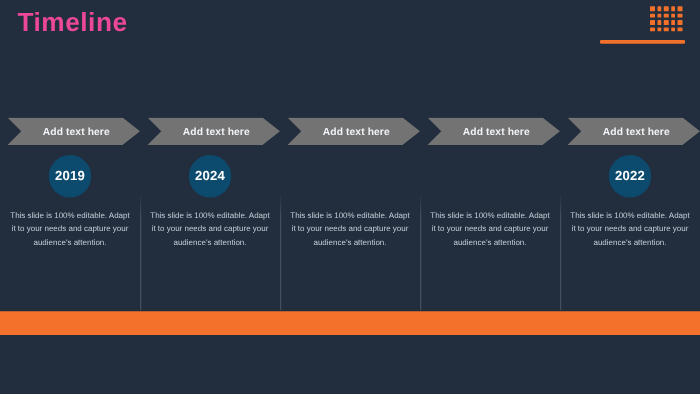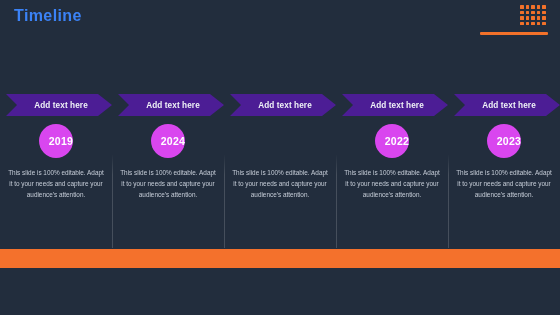--- a/index.html
+++ b/index.html
@@ -14,23 +14,23 @@
     background: #222d3d;
     font-family: "Liberation Sans", sans-serif;
     overflow: hidden;
   }
 
   
   #slide-title {
     position: absolute;
     left: 14px;
     top: 7px;
-    font-size: 16px;
+    font-size: 21px;
     font-weight: bold;
-    color: #3b82f6;
+    color: #ec4899;
     letter-spacing: 0.4px;
   }
 
   #header-accent {
     position: absolute;
     right: 8px;
     top: 2px;
     width: 72px;
     height: 36px;
   }
@@ -75,21 +75,21 @@
     height: 100%;
   }
 
   
   .chevron {
     position: absolute;
     left: 6px;
     right: 0;
     top: 6px;
     height: 22px;
-    background: #4c1d95;
+    background: #737373;
     clip-path: polygon(
         0 0,
         calc(100% - 14px) 0,
         100% 50%,
         calc(100% - 14px) 100%,
         0 100%,
         11px 50%);
     display: flex;
     align-items: center;
     justify-content: center;
@@ -105,24 +105,24 @@
 
   
   .year-badge {
     position: absolute;
     left: 50%;
     top: 36px;
     transform: translateX(-50%);
     width: 34px;
     height: 34px;
     border-radius: 50%;
-    background: #d946ef;
+    background: #0c4a6e;
     display: flex;
     align-items: center;
-    justify-content: flex-end;
+    justify-content: center;
   }
   .year-label {
     font-size: 10.5px;
     font-weight: bold;
     color: #ffffff;
     letter-spacing: 0.2px;
   }
 
   
   .body-text {
@@ -221,34 +221,31 @@
         <span class="chevron-label">Add text here</span>
       </div>
       <div class="body-text">This slide is 100% editable. Adapt it to your needs and capture your audience's attention.</div>
     </div>
 
     <div class="col">
       <div class="divider"></div>
       <div class="chevron">
         <span class="chevron-label">Add text here</span>
       </div>
+      <div class="body-text">This slide is 100% editable. Adapt it to your needs and capture your audience's attention.</div>
+    </div>
+
+    <div class="col">
+      <div class="divider"></div>
+      <div class="chevron">
+        <span class="chevron-label">Add text here</span>
+      </div>
       <div class="year-badge">
         <span class="year-label">2022</span>
       </div>
       <div class="body-text">This slide is 100% editable. Adapt it to your needs and capture your audience's attention.</div>
     </div>
 
-    <div class="col">
-      <div class="divider"></div>
-      <div class="chevron">
-        <span class="chevron-label">Add text here</span>
-      </div>
-      <div class="year-badge">
-        <span class="year-label">2023</span>
-      </div>
-      <div class="body-text">This slide is 100% editable. Adapt it to your needs and capture your audience's attention.</div>
-    </div>
-
   </div>
 
   <div id="footer-bar"></div>
 
 </div>
 
 </body></html>

